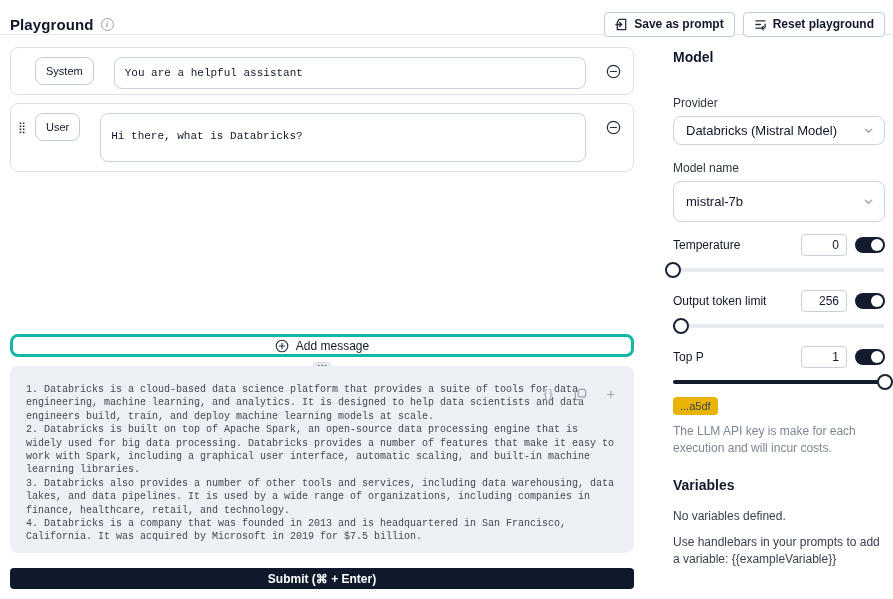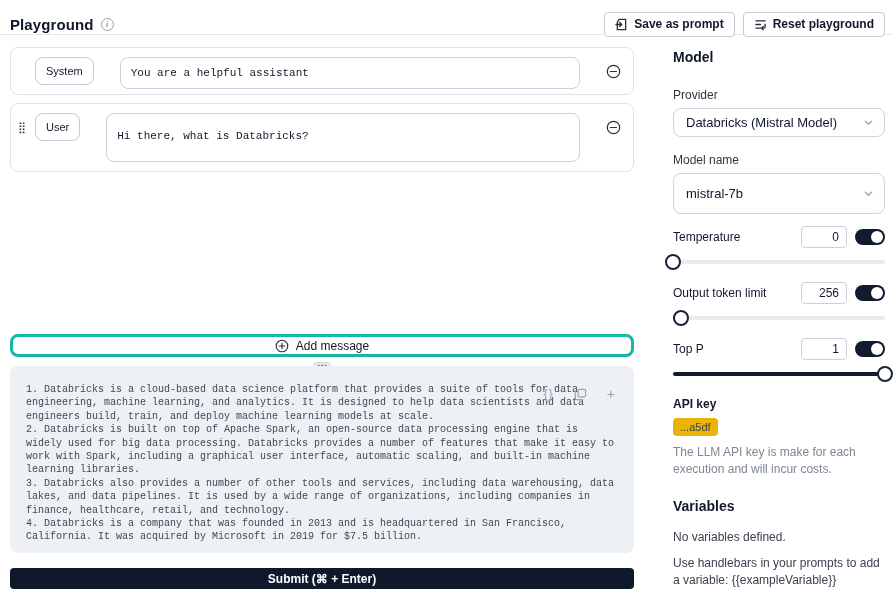--- a/index.html
+++ b/index.html
@@ -56,21 +56,21 @@
 
   
   .msg-card {
     position: relative;
     background: #fff;
     border: 1px solid #dde2e9;
     border-radius: 8px;
     padding: 9px 12px 9px 24px;
     display: flex;
     align-items: flex-start;
-    gap: 26px;
+    gap: 20px;
   }
   .msg-card + .msg-card { margin-top: 8px; }
   .drag-handle {
     position: absolute; left: 7px; top: 18px;
     font-size: 11px; color: #2a3242; line-height: 1; cursor: grab;
   }
   .role-chip {
     border: 1px solid #c3cbd5; border-radius: 8px; background: #fff;
     font-size: 11px; font-weight: 500; color: #11182b;
     padding: 7px 10px; cursor: pointer; white-space: nowrap;
@@ -140,21 +140,21 @@
     margin-top: 15px;
     height: 21px;
     background: #0e1a2b;
     border: none; border-radius: 4px;
     color: #fff; font-size: 12px; font-weight: 600; cursor: pointer;
     font-family: "Liberation Sans", sans-serif;
   }
 
   
   .side-heading { font-size: 14px; font-weight: 700; margin-top: 2px; }
-  .field-label { font-size: 12px; color: #2e3541; margin-top: 23px; }
+  .field-label { font-size: 12px; color: #2e3541; margin-top: 31px; }
   .select {
     margin-top: 6px; height: 29px;
     border: 1px solid #ccd4dd; border-radius: 8px; background: #fff;
     display: flex; align-items: center; justify-content: space-between;
     padding: 0 10px 0 12px; font-size: 13px; color: #11182b; cursor: pointer;
   }
   .select.small { height: 41px; }
   .param-row {
     margin-top: 12px;
     display: flex; align-items: center;
@@ -358,21 +358,20 @@
           <div class="knob"></div>
         </div>
     </div>
     <div class="slider">
       <div class="slider-track"></div>
       <div class="slider-fill" style="width: 100%;"></div>
       <div class="slider-thumb" style="left: 100%;"></div>
     </div>
 
     
-    <div class="api-key-label">API key</div>
     <div class="api-key-badge">...a5df</div>
     <div class="api-note">The LLM API key is make for each execution and will incur costs.</div>
 
     
     <div class="vars-heading">Variables</div>
     <div class="vars-empty">No variables defined.</div>
     <div class="vars-hint">Use handlebars in your prompts to add a variable: {{exampleVariable}}</div>
   </div>
 </div>
 

